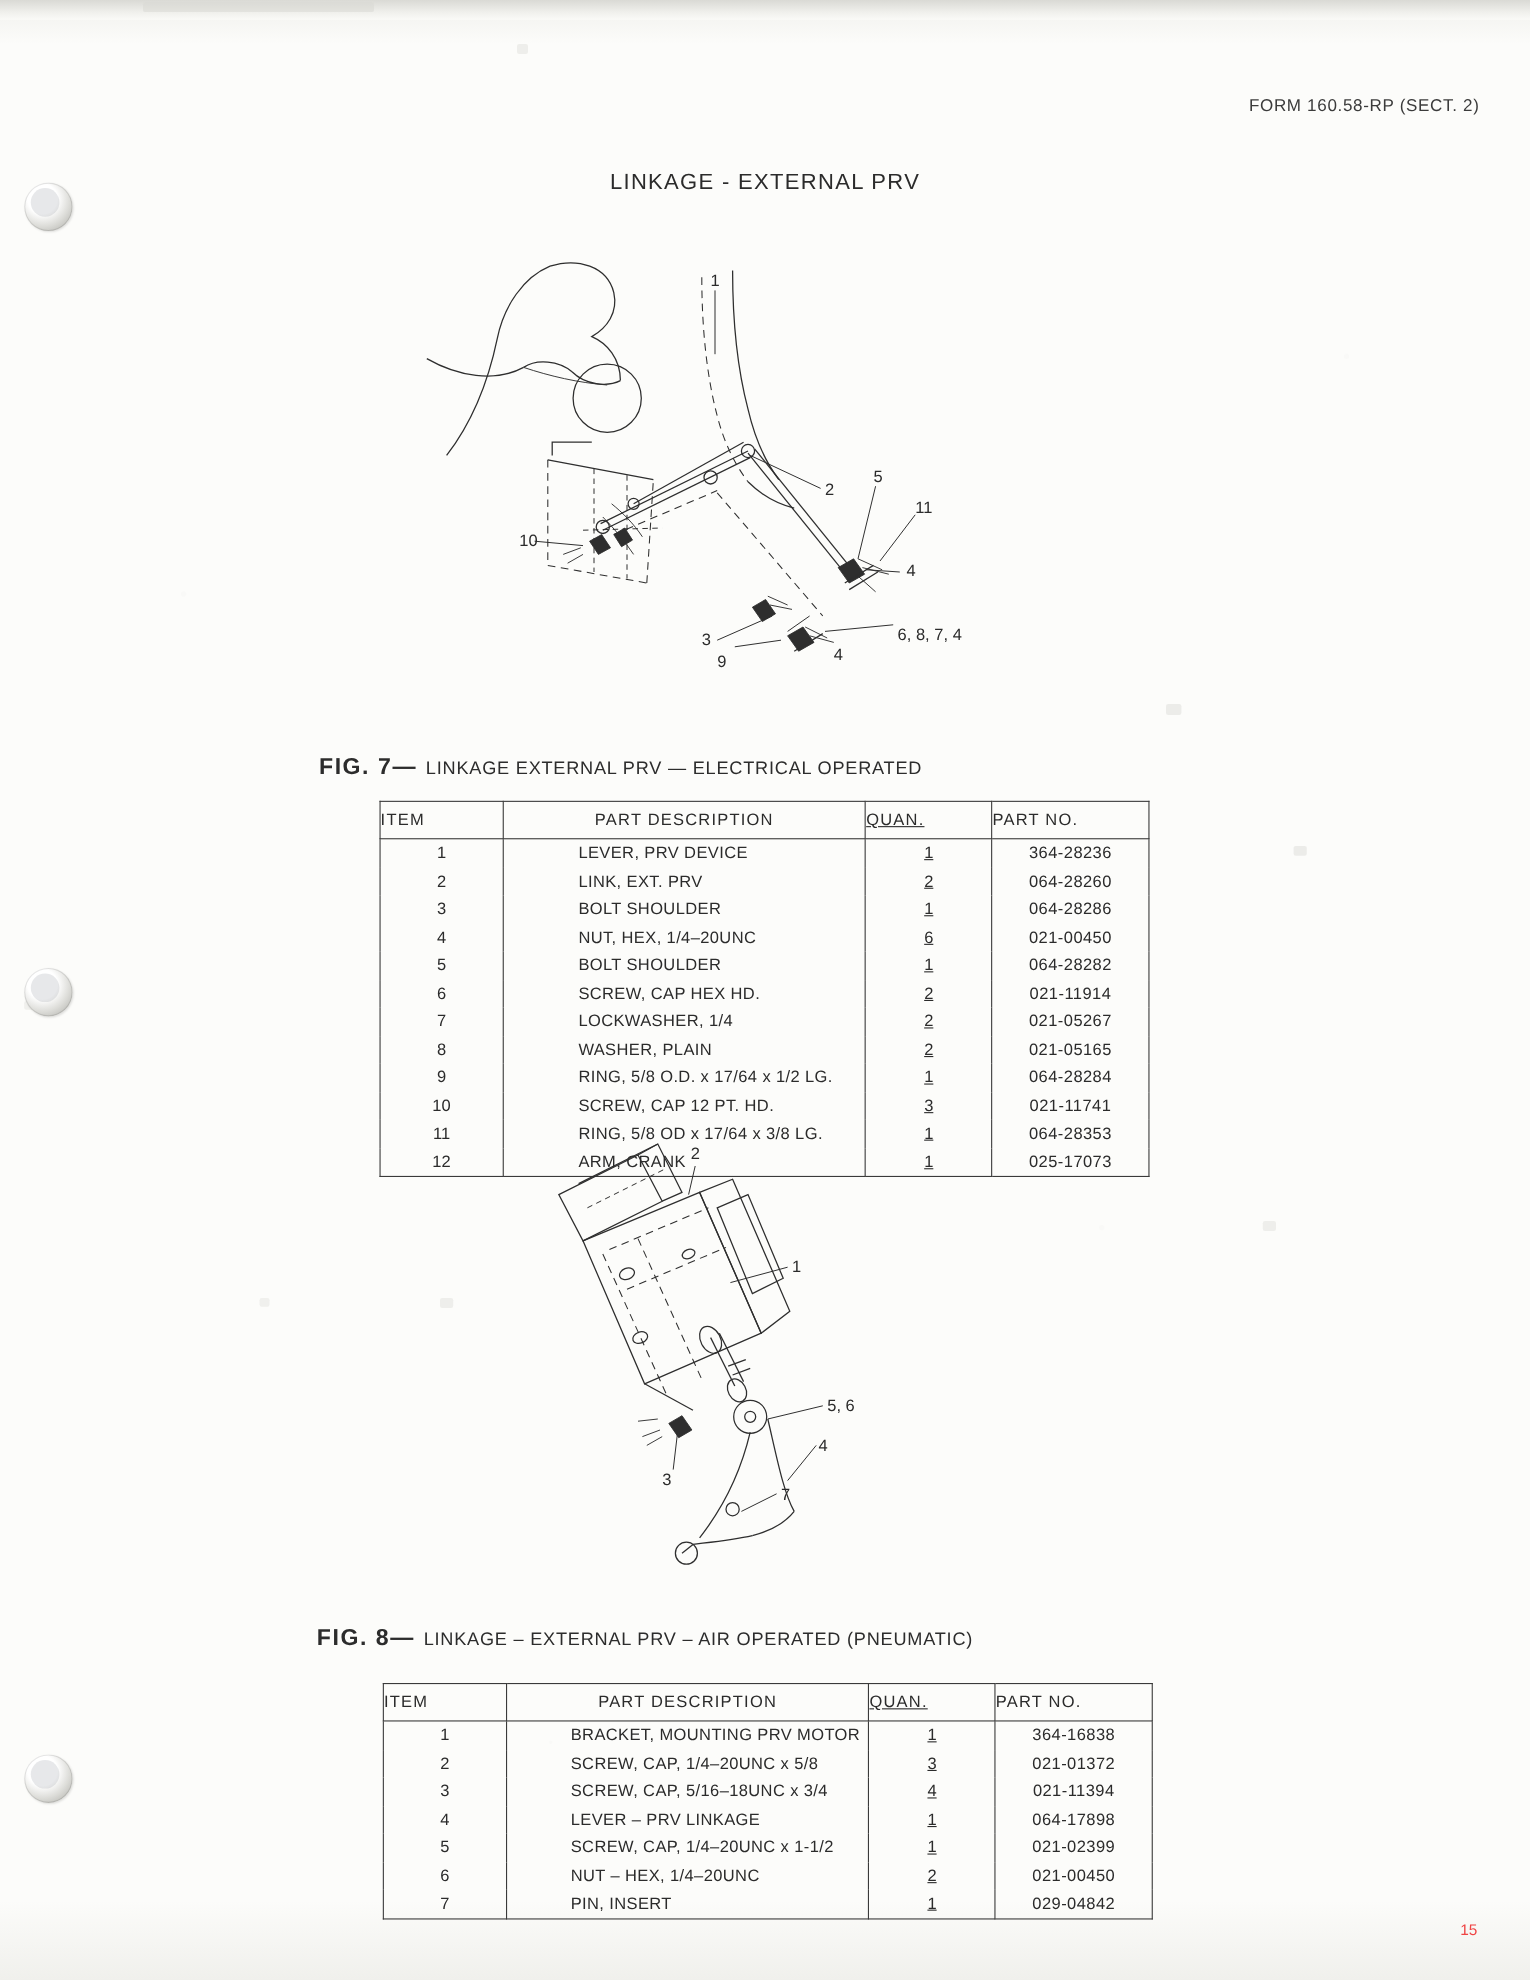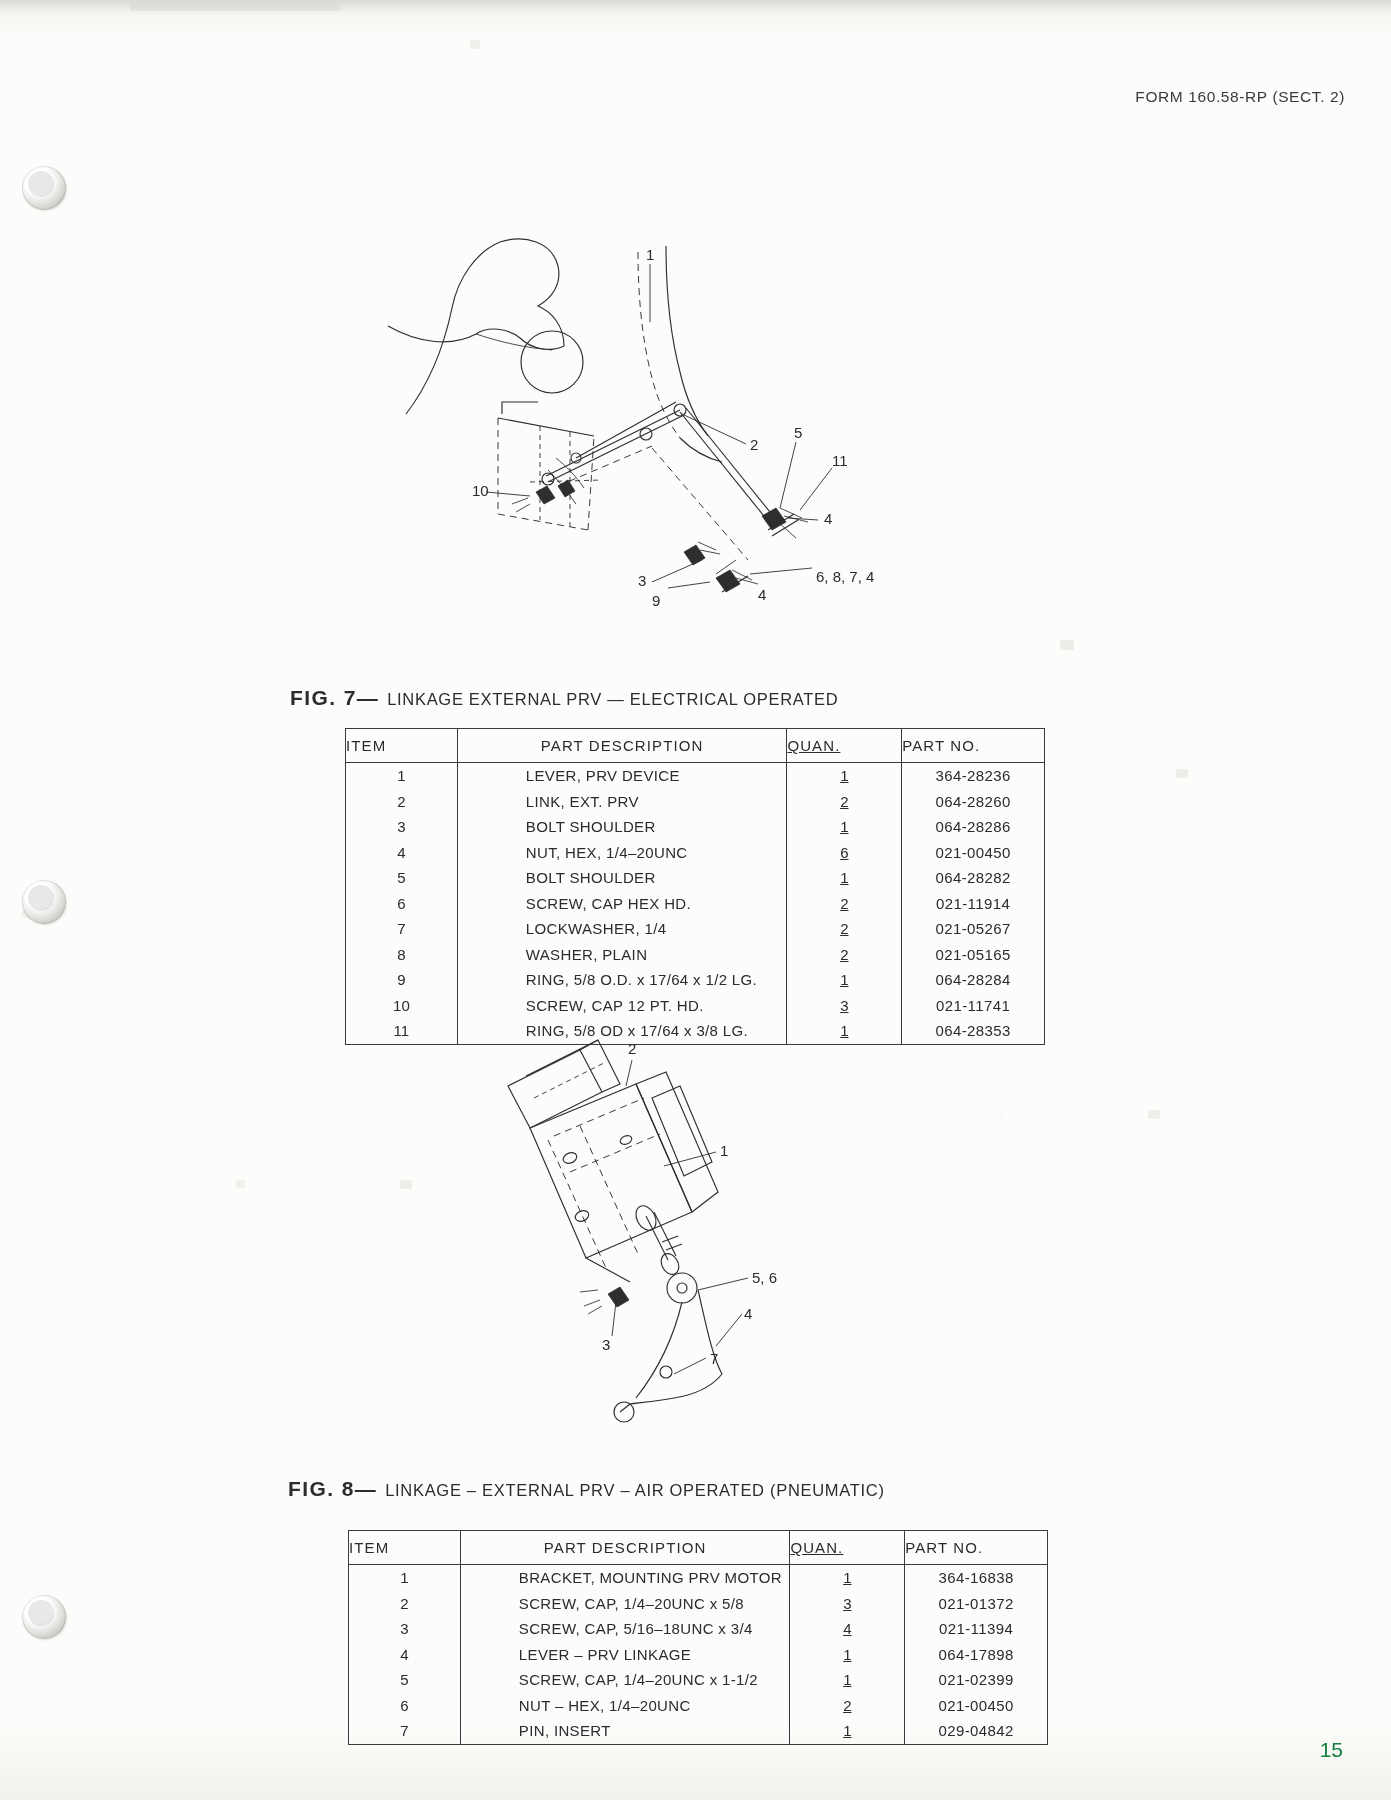--- a/index.html
+++ b/index.html
@@ -108,21 +108,21 @@
 
   .c-item  { width:112px; text-align:center; }
   .c-desc  { width:330px; text-align:left; padding-left:68px !important; letter-spacing:.35px; }
   .c-quan  { width:115px; text-align:center;text-decoration:underline; }
   .c-part  { width:143px; text-align:center; letter-spacing:.4px; }
 
   #table8 .c-desc { padding-left:58px !important; }
 
   .page-num {
     position:absolute; right:48px; bottom:38px;
-    font-size:21px; color:#15803d;
+    font-size:14px; color:#ef4444;
   }
 
   svg { display:block; overflow:visible; }
   .ln   { stroke:#2e2e2e; fill:none; stroke-width:1.15; }
   .ln-t { stroke:#2e2e2e; fill:none; stroke-width:.85; }
   .dash { stroke:#2e2e2e; fill:none; stroke-width:.95; stroke-dasharray:7 5; }
   .dashf{ stroke:#2e2e2e; fill:none; stroke-width:.9;  stroke-dasharray:5 4; }
   .lead { stroke:#2e2e2e; fill:none; stroke-width:.9; }
   .solidfill { fill:#2e2e2e; stroke:#2e2e2e; stroke-width:.8;}
   .calloutTxt { font-family:"Liberation Sans", sans-serif; font-size:15px; fill:#2b2b2b; }
@@ -144,20 +144,21 @@
   <div class="smudge" style="left:22px;top:910px;width:9px;height:8px;opacity:.35;"></div>
 
   <div class="punch" style="left:22px;top:166px;"></div>
   <div class="punch" style="left:22px;top:880px;"></div>
   <div class="punch" style="left:22px;top:1595px;"></div>
 </div>
 
 <div class="form-code">FORM 160.58-RP (SECT. 2)</div>
 
 <div class="title-block">
+  <div class="t2">LINKAGE - EXTERNAL PRV</div>
 </div>
 
 <div class="fig-wrap" id="fig7-wrap">
 <svg width="620" height="375" viewBox="0 0 620 375">
 
   <path class="ln" d="M120 12 C145 4 172 12 178 36 C182 54 172 68 158 76 C172 82 184 96 184 116"></path>
   <path class="ln" d="M120 12 C96 22 78 48 72 78 C62 126 46 158 26 184"></path>
   <path class="ln" d="M184 116 C172 122 152 120 140 108"></path>
   <path class="ln" d="M140 108 C128 98 108 96 96 104"></path>
   <path class="ln" d="M96 104 C70 118 36 112 8 96"></path>
@@ -309,20 +310,26 @@
         <td class="c-desc">SCREW, CAP 12 PT. HD.</td>
         <td class="c-quan">3</td>
         <td class="c-part">021-11741</td>
       </tr>
       <tr>
         <td class="c-item">11</td>
         <td class="c-desc">RING, 5/8 OD x 17/64 x 3/8 LG.</td>
         <td class="c-quan">1</td>
         <td class="c-part">064-28353</td>
       </tr>
+      <tr>
+        <td class="c-item">12</td>
+        <td class="c-desc">ARM, CRANK</td>
+        <td class="c-quan">1</td>
+        <td class="c-part">025-17073</td>
+      </tr>
     </tbody>
 </table>
 
 <div class="fig-wrap" id="fig8-wrap">
 <svg width="460" height="400" viewBox="0 0 460 400">
 
   <path class="ln" d="M78 46 L150 10 L172 52 L100 88 Z"></path>
   <path class="ln" d="M96 36 L168 0"></path>
   <path class="ln" d="M150 10 L168 0 L190 44 L172 52"></path>
   <path class="dashf" d="M104 58 L176 22"></path>

